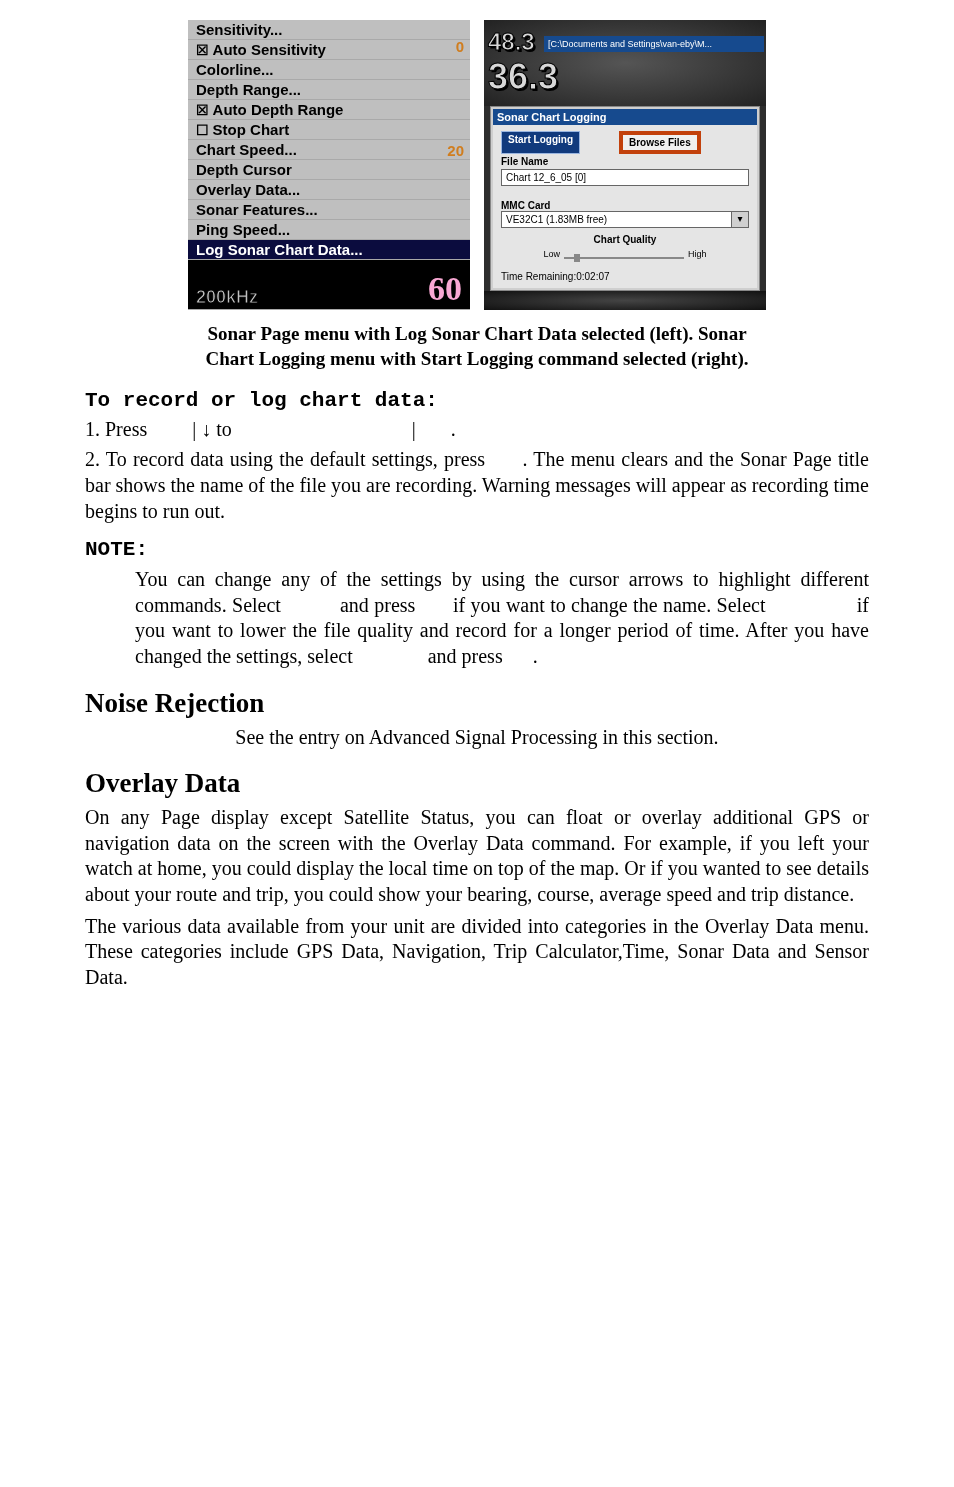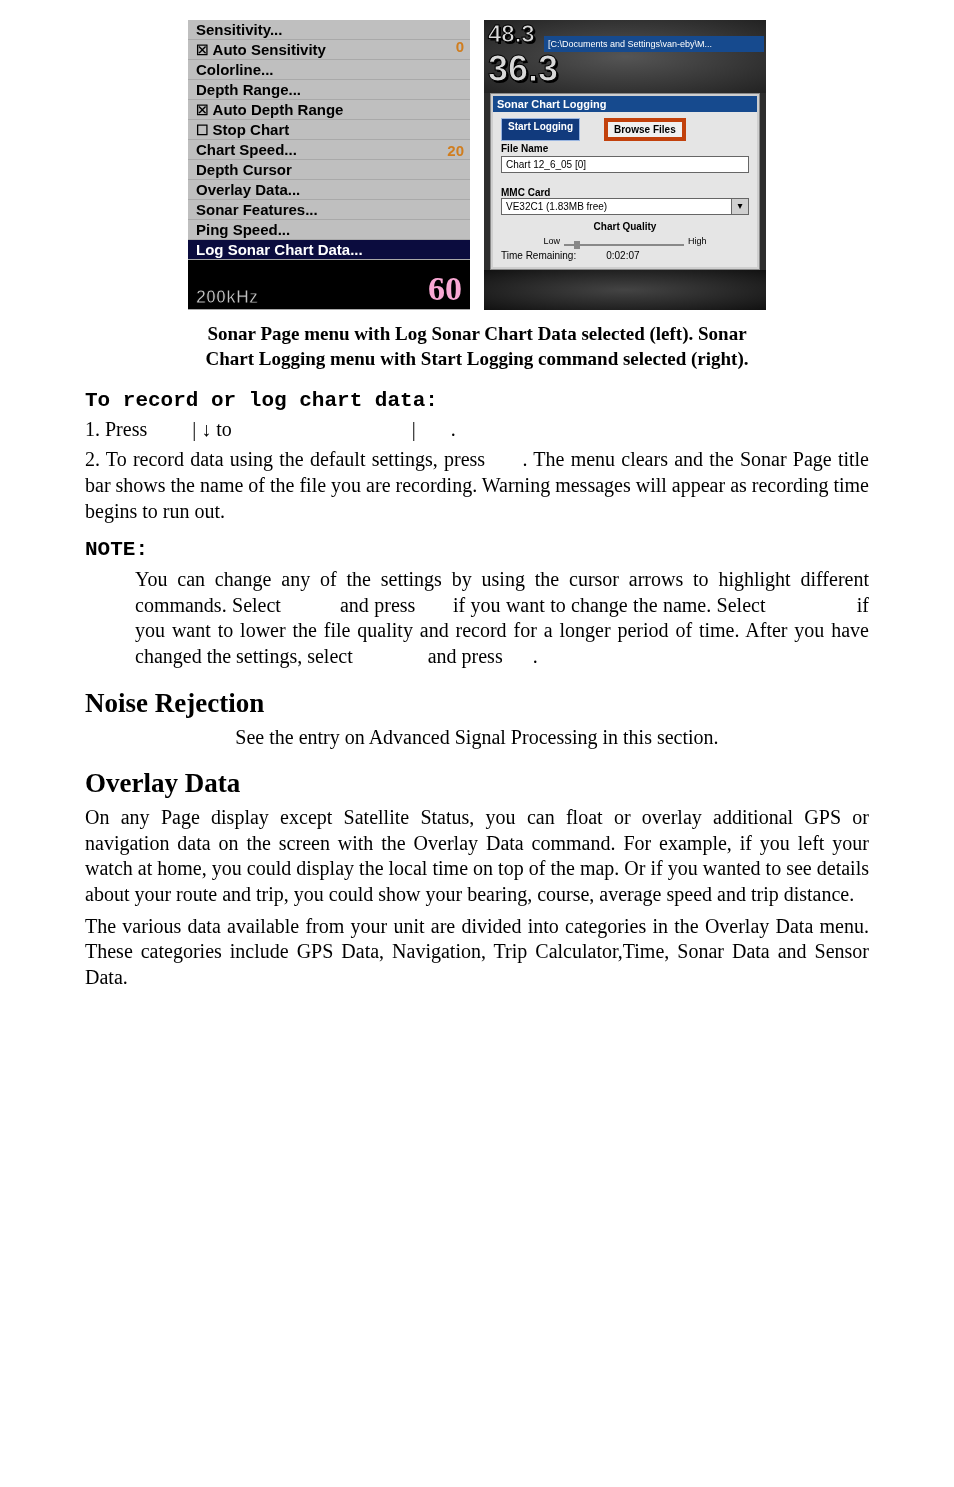--- a/index.html
+++ b/index.html
@@ -10,37 +10,37 @@
 .menu-list{width:282px;height:290px;background:#bfbfbf;display:flex;flex-direction:column;font-family:Arial,Helvetica,sans-serif;font-size:15px;font-weight:bold;color:#000}
 .menu-list>div{padding:1px 8px;border-bottom:1px solid #a9a9a9;position:relative}
 .sel{background:#0b0c3e;color:#fff}
 .readout{position:absolute;right:6px;font-weight:bold;color:#d07d1e}
 .chk::before{content:"☒";margin-right:4px;font-size:14px}
 .unchk::before{content:"☐";margin-right:4px;font-size:14px}
 .bottom-black{background:#000;flex:1;display:flex;align-items:flex-end;justify-content:space-between;padding:4px 8px}
 .freq{color:#c0c0c0;font-family:Arial;font-size:18px;font-weight:bold;-webkit-text-stroke:1px #000}
 .bignum{color:#f9a8d4;font-family:Liberation Serif, serif;font-size:34px;font-weight:bold;text-shadow:2px 0 #000,-2px 0 #000,0 2px #000,0 -2px #000}
 .shot2{background:#2d2d2d;position:relative;display:flex;flex-direction:column}
-.noisy-top{height:94px;background:radial-gradient(#555,#222);display:flex;align-items:flex-start;padding:0 4px;font-family:Arial}
+.noisy-top{height:94px;background:radial-gradient(#555,#222);display:flex;align-items:flex-start;padding:8px 4px;font-family:Arial}
 .big2{color:#d8d8d8;font-size:36px;font-weight:bold;-webkit-text-stroke:1px #000;text-shadow:2px 2px 0 #000}
 .titlebar{position:absolute;top:16px;left:60px;right:2px;height:16px;background:#164a8e;color:#fff;font:9px Arial;line-height:16px;padding:0 4px;white-space:nowrap;overflow:hidden}
 .dialog{background:#cfcfcf;margin:0 6px;padding:2px;border:1px solid #888}
 .dlg-title{background:#164a8e;color:#fff;font:bold 11px Arial;padding:2px 4px}
 .dlg-body{background:#e5e5e5;padding:6px 8px;font:11px Arial}
-.btnrow{display:flex;gap:24px;margin-bottom:0}
+.btnrow{display:flex;gap:39px;margin-bottom:0}
 .wbtn{border:4px solid #c2410c;padding:2px 6px;background:#f0f0f0;font:bold 10px Arial}
 .wbtn.sel2{background:#113a7d;color:#fff;border:1px solid #99b5e0}
 .lbl{font:bold 10px Arial;margin-top:2px}
 .tbox{border:1px solid #666;background:#fff;padding:2px 4px;font:10px Arial;margin:2px 0 14px}
 .dd{display:flex}
 .dd .arrow{width:16px;background:#d0d0d0;border:1px solid #666;border-left:0;text-align:center;font:10px Arial;line-height:14px}
 .slider{display:flex;align-items:flex-end;justify-content:center;gap:4px;font:9px Arial;margin:4px 0}
 .track{height:2px;background:#888;width:120px;position:relative}
 .thumb{position:absolute;top:-3px;left:10px;width:6px;height:8px;background:#888}
-.timerow{font:10px Arial;display:flex;gap:30px;margin-top:4px}
+.timerow{font:10px Arial;display:flex;margin-top:12px}
 .noisy-bot{height:52px;background:radial-gradient(#444,#111);margin-top:auto}
 .caption{font-family:Georgia,"Times New Roman",serif;font-weight:bold;font-size:19px;text-align:center;margin:8px 30px 18px;line-height:1.3}
 h3.sub{font-family:Liberation Mono, monospace;font-weight:bold;font-size:21px;margin:14px 0 6px}
 h2.sec{font-family:Georgia,"Times New Roman",serif;font-weight:bold;font-size:27px;margin:18px 0 6px}
 p.body{font-family:Georgia,"Times New Roman",serif;font-size:20px;line-height:1.28;margin:6px 0;text-align:justify}
 p.step{font-family:Georgia,"Times New Roman",serif;font-size:20px;margin:6px 0}
 .arrowg{font-family:Arial;font-weight:bold}
 .note-blk{margin:6px 0 6px 50px}
 .note-blk p{text-align:justify}
 </style>

